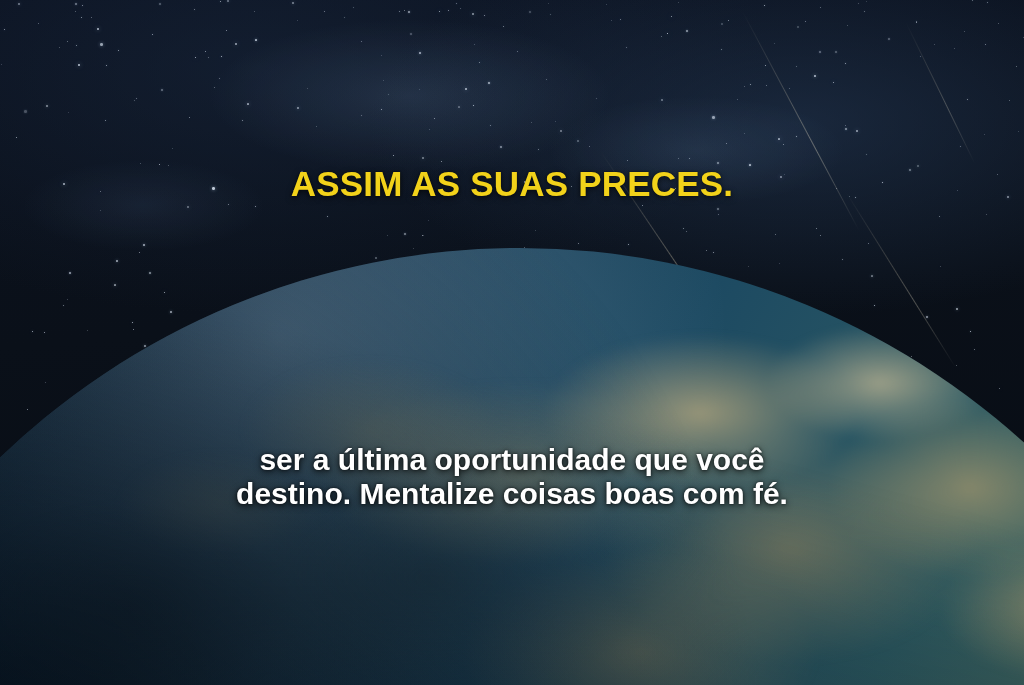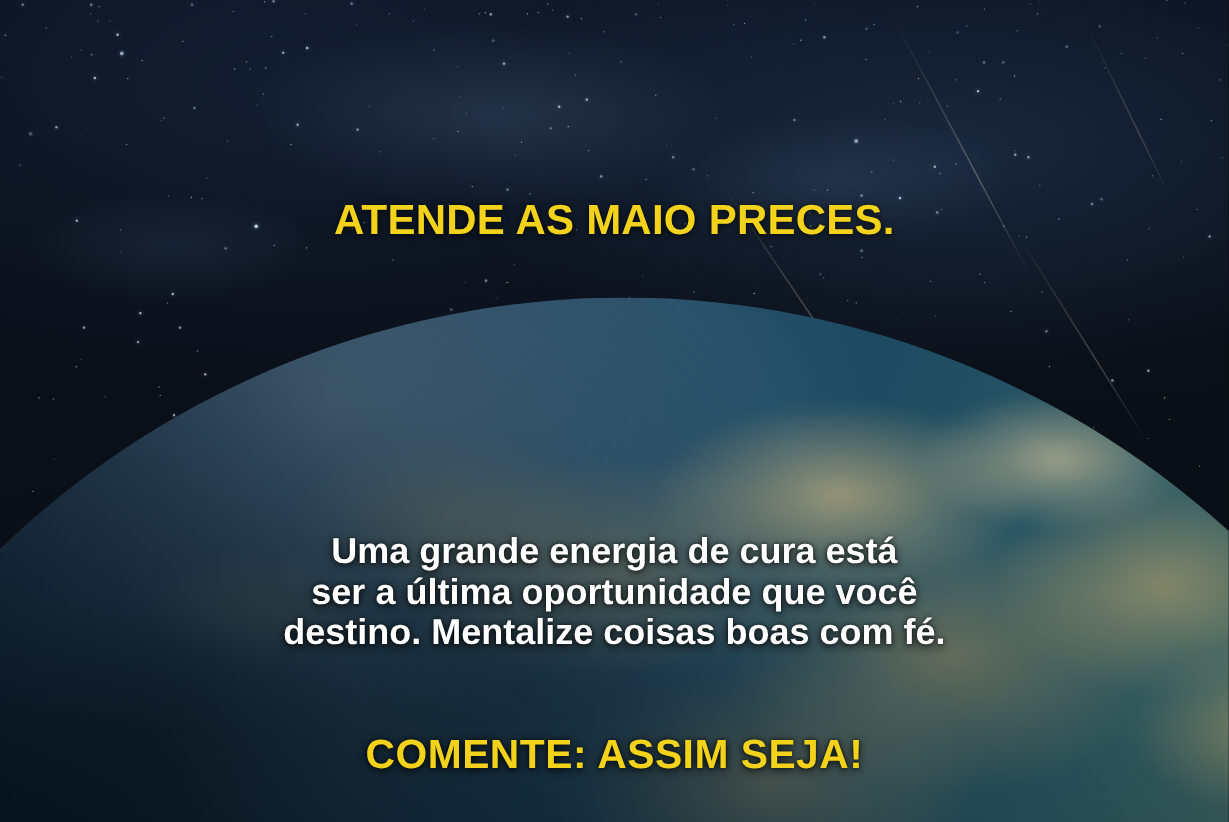--- a/index.html
+++ b/index.html
@@ -682,27 +682,23 @@
     </div>
     <div class="earth-rim"></div>
     <div class="earth-rim-warm"></div>
     <div class="earth-shade"></div>
   </div>
 
   <div class="content">
 
 
     <div class="headline">
-      <span class="hl-line">ATENDE AS MAIO PRECES.</span>
+      <span class="hl-line">ASSIM AS SUAS PRECES.</span>
     </div>
 
     <div class="body-copy">
-      <span class="bc-line">Uma grande energia de cura está</span>
       <span class="bc-line">ser a última oportunidade que você</span>
       <span class="bc-line">destino. Mentalize coisas boas com fé.</span>
     </div>
 
-    <div class="cta">
-      <span>COMENTE: ASSIM SEJA!</span>
-    </div>
 
   </div>
 </div>
 
 </body></html>

